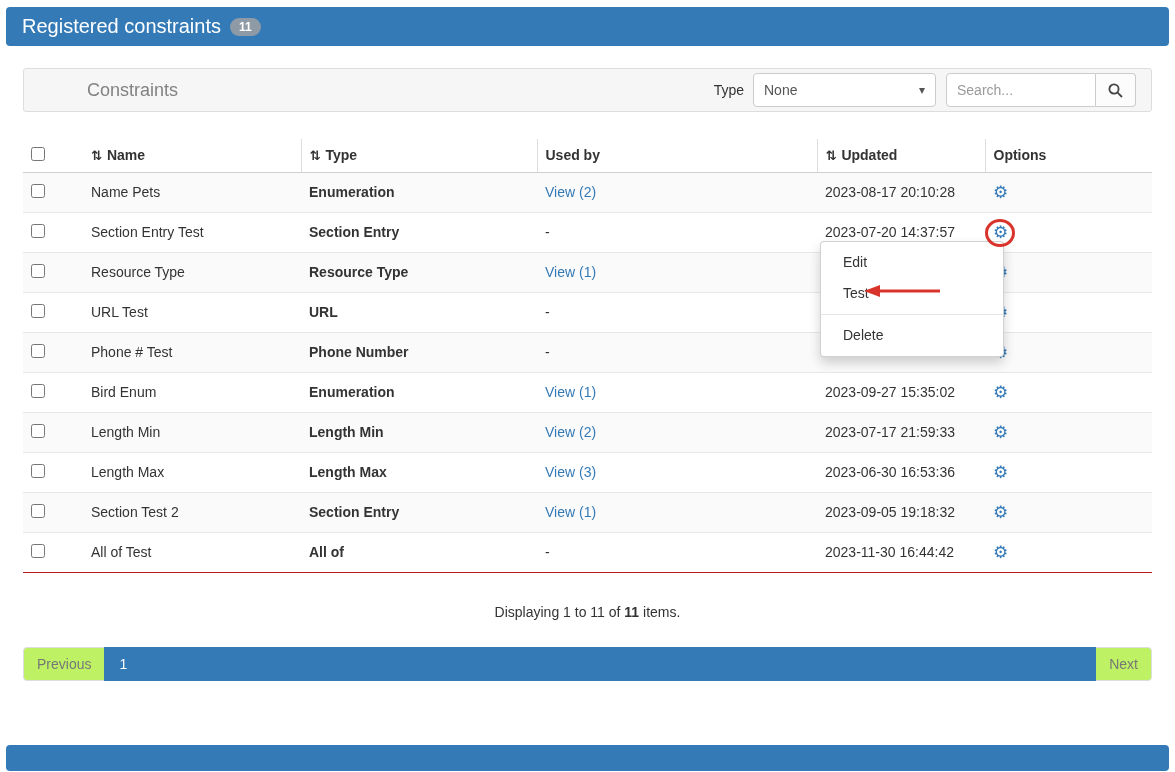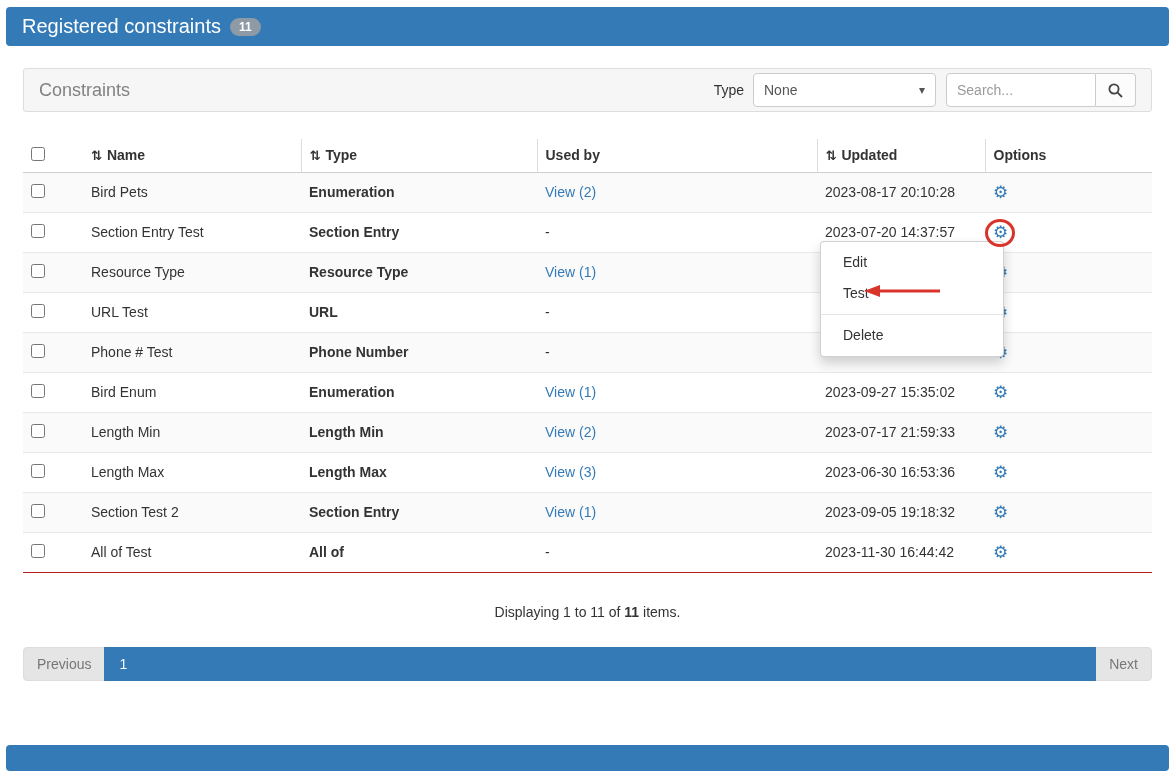--- a/index.html
+++ b/index.html
@@ -15,21 +15,21 @@
             padding: 0 16px; color: #fff; }
   .topbar-title { font-size: 20px; }
   .badge { margin-left: 9px; background: #8e9aa6; color: #fff; font-size: 12px; font-weight: bold;
            border-radius: 10px; padding: 2px 9px; line-height: 14px; }
 
   .content { position: absolute; left: 23px; right: 23px; top: 68px; }
 
   
   .toolbar { height: 44px; border: 1px solid #ddd; background: #f6f6f6; border-radius: 3px;
              display: flex; align-items: center; padding: 0 15px; }
-  .toolbar-title { font-size: 18px; color: #828282; flex: 1; }
+  .toolbar-title { font-size: 18px; color: #828282; flex: 1; margin-left: 48px; }
   .type-label { font-size: 14px; color: #333; margin-right: 9px; }
   .select { width: 183px; height: 34px; background: #fff; border: 1px solid #ccc; border-radius: 4px;
             display: flex; align-items: center; justify-content: space-between; padding: 0 10px;
             color: #555; margin-right: 10px; cursor: pointer; }
   .select .caret { color: #555; font-size: 12px; }
   .search-group { display: flex; }
   .search-input { width: 150px; height: 34px; border: 1px solid #ccc; border-radius: 4px 0 0 4px;
                   padding: 0 10px; font-size: 14px; color: #0f766e; outline: none; }
   .search-input::placeholder { color: #9a9a9a; }
   .search-btn { width: 40px; height: 34px; border: 1px solid #ccc; border-left: none;
@@ -48,21 +48,21 @@
   .data-table tbody tr:nth-child(odd) { background: #fafafa; }
   .cell-type { font-weight: bold; }
   .link { color: var(--primary); cursor: pointer; }
   .sort { margin-right: 5px; font-size: 13px; color: #333; }
   .gear { color: var(--primary); font-size: 17px; line-height: 1; cursor: pointer; }
   input[type="checkbox"] { width: 14px; height: 14px; cursor: pointer; }
 
   
   .summary { text-align: center; margin-top: 31px; font-size: 14px; color: #333; }
   .pager-wrap { display: flex; justify-content: center; margin-top: 27px; }
-  .pg { height: 34px; padding: 0 13px; background: #e5e5e5; border: 1px solid #ddd; font-size: 14px;
+  .pg { height: 34px; padding: 0 13px; background: #bef264; border: 1px solid #ddd; font-size: 14px;
         display: flex; align-items: center; cursor: pointer; }
   .pg.prev { border-radius: 4px 0 0 4px; color: #777; }
   .pg.page { background: var(--primary); border-color: var(--primary); color: #fff; margin-left: -1px;
              padding: 0 14px; }
   .pg.next { border-radius: 0 4px 4px 0; color: #777; margin-left: -1px; }
 
   
   .bottombar { position: absolute; left: 6px; right: 6px; top: 745px; height: 26px;
                background: var(--primary); border-radius: 4px; }
 
@@ -135,21 +135,21 @@
             <span class="sort glyph">⇅</span><span>Updated</span>
           </th>
           <th>
             <span>Options</span>
           </th>
         </tr>
       </thead>
       <tbody id="table-body">
           <tr class="table-row">
     <td><input type="checkbox" style=""></td>
-    <td>Bird Pets</td>
+    <td>Name Pets</td>
     <td class="cell-type">Enumeration</td>
     <td><span class="link">View (2)</span></td>
     <td>2023-08-17 20:10:28</td>
     <td><span class="gear glyph">⚙</span></td>
   </tr>
           <tr class="table-row">
     <td><input type="checkbox" style=""></td>
     <td>Section Entry Test</td>
     <td class="cell-type">Section Entry</td>
     <td><span>-</span></td>

